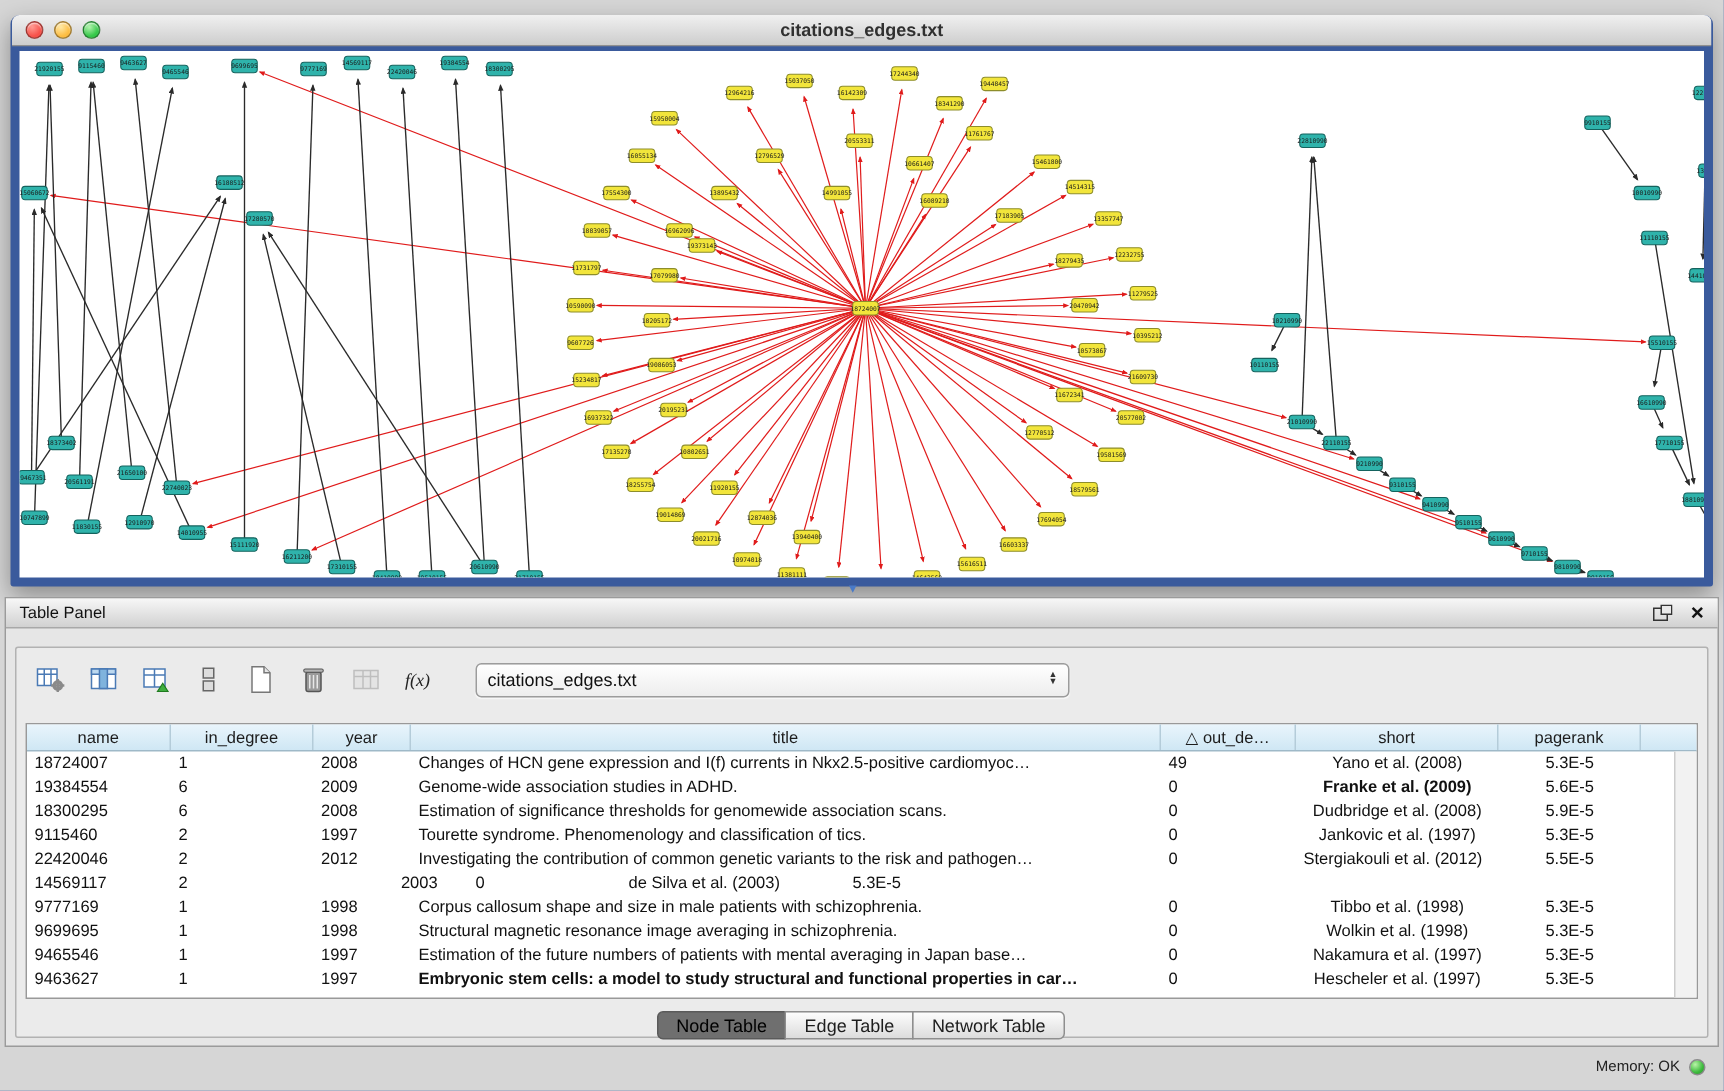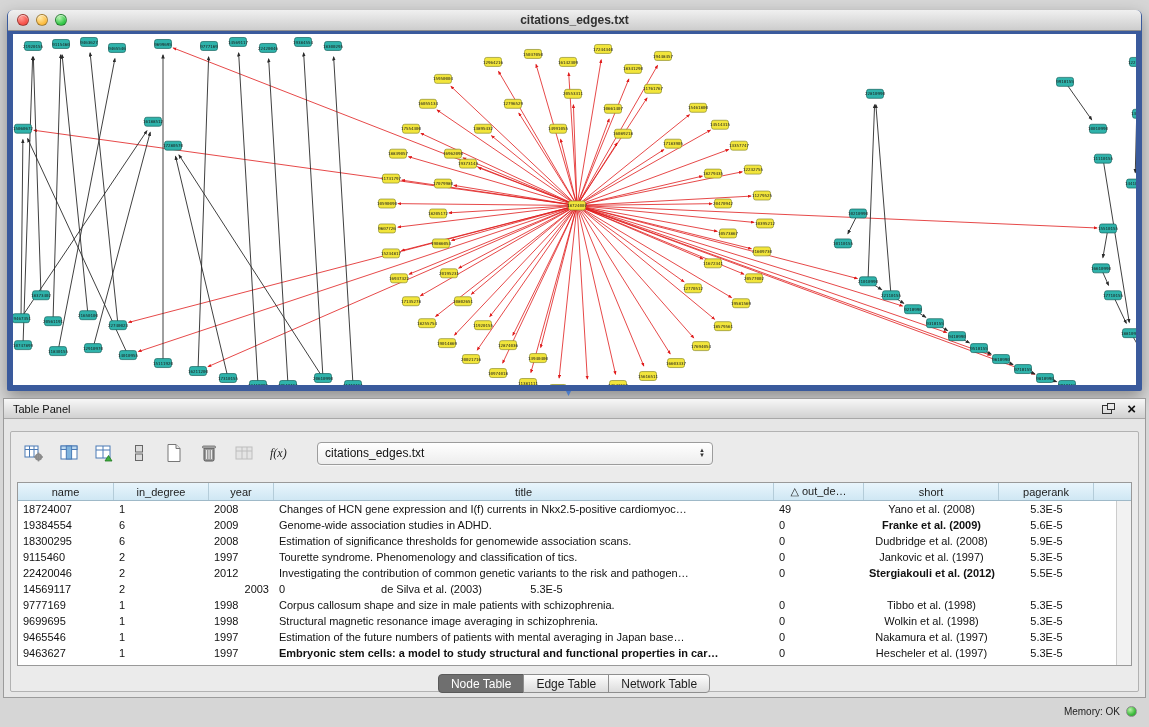--- a/index.html
+++ b/index.html
@@ -54,21 +54,21 @@
   .th.filler{flex:1;border-right:none}
   .tbody{position:relative;flex:1;overflow:hidden;font-size:11px;color:#111}
   .tr{display:flex;height:16px;line-height:16px}
   .td{padding:0 5px;white-space:nowrap;overflow:hidden}
   .vscroll{position:absolute;right:0;top:18px;bottom:0;width:15px;background:#f2f2f2;
     border-left:1px solid #cccccc}
 
   .tabsrow{position:absolute;left:0;right:0;top:242px;display:flex;justify-content:center}
   .tab{height:19px;padding:0 12px;font-size:12px;display:flex;align-items:center;
     border:1px solid #8e8e8e;background:linear-gradient(#fdfdfd,#dcdcdc);color:#1d1d1d;margin-left:-1px}
-  .tab.selected{background:#6f6f6f;color:#ffffff;border-color:#5a5a5a}
+  .tab.selected{background:#6f6f6f;color:#000000;border-color:#5a5a5a}
   .tab:first-child{border-radius:4px 0 0 4px}
   .tab:last-child{border-radius:0 4px 4px 0}
 
   .memory{position:absolute;right:12px;top:706px;display:flex;align-items:center;gap:6px;
     font-size:10px;color:#222}
   .led{width:11px;height:11px;border-radius:50%;
     background:radial-gradient(circle at 35% 30%,#b9f3a8,#3dbb3d 60%,#2a8f2a);
     border:1px solid #8a8a8a}
 </style>
 </head>
@@ -795,27 +795,27 @@
             <div class="td" style="width: 90px; text-align: left;">0</div>
             <div class="td" style="width: 135px; text-align: center;">Jankovic et al. (1997)</div>
             <div class="td" style="width: 95px; text-align: center;">5.3E-5</div>
           </div>
           <div class="tr">
             <div class="td" style="width: 96px; text-align: left;">22420046</div>
             <div class="td" style="width: 95px; text-align: left;">2</div>
             <div class="td" style="width: 65px; text-align: left;">2012</div>
             <div class="td" style="width: 500px; text-align: left;">Investigating the contribution of common genetic variants to the risk and pathogen…</div>
             <div class="td" style="width: 90px; text-align: left;">0</div>
-            <div class="td" style="width: 135px; text-align: left; font-weight: bold;">Stergiakouli et al. (2012)</div>
+            <div class="td" style="width: 135px; text-align: left;">Stergiakouli et al. (2012)</div>
             <div class="td" style="width: 95px; text-align: center;">5.5E-5</div>
           </div>
           <div class="tr">
             <div class="td" style="width: 96px; text-align: left;">14569117</div>
             <div class="td" style="width: 95px; text-align: left;">2</div>
-            <div class="td" style="width: 65px; text-align: right;">2003</div>
+            <div class="td" style="width: 65px; text-align: center; margin-left: 38px;">2003</div>
             <div class="td" style="width: 90px; text-align: left;">0</div>
             <div class="td" style="width: 135px; text-align: center;">de Silva et al. (2003)</div>
             <div class="td" style="width: 95px; text-align: center;">5.3E-5</div>
           </div>
           <div class="tr">
             <div class="td" style="width: 96px; text-align: left;">9777169</div>
             <div class="td" style="width: 95px; text-align: left;">1</div>
             <div class="td" style="width: 65px; text-align: left;">1998</div>
             <div class="td" style="width: 500px; text-align: left;">Corpus callosum shape and size in male patients with schizophrenia.</div>
             <div class="td" style="width: 90px; text-align: left;">0</div>

